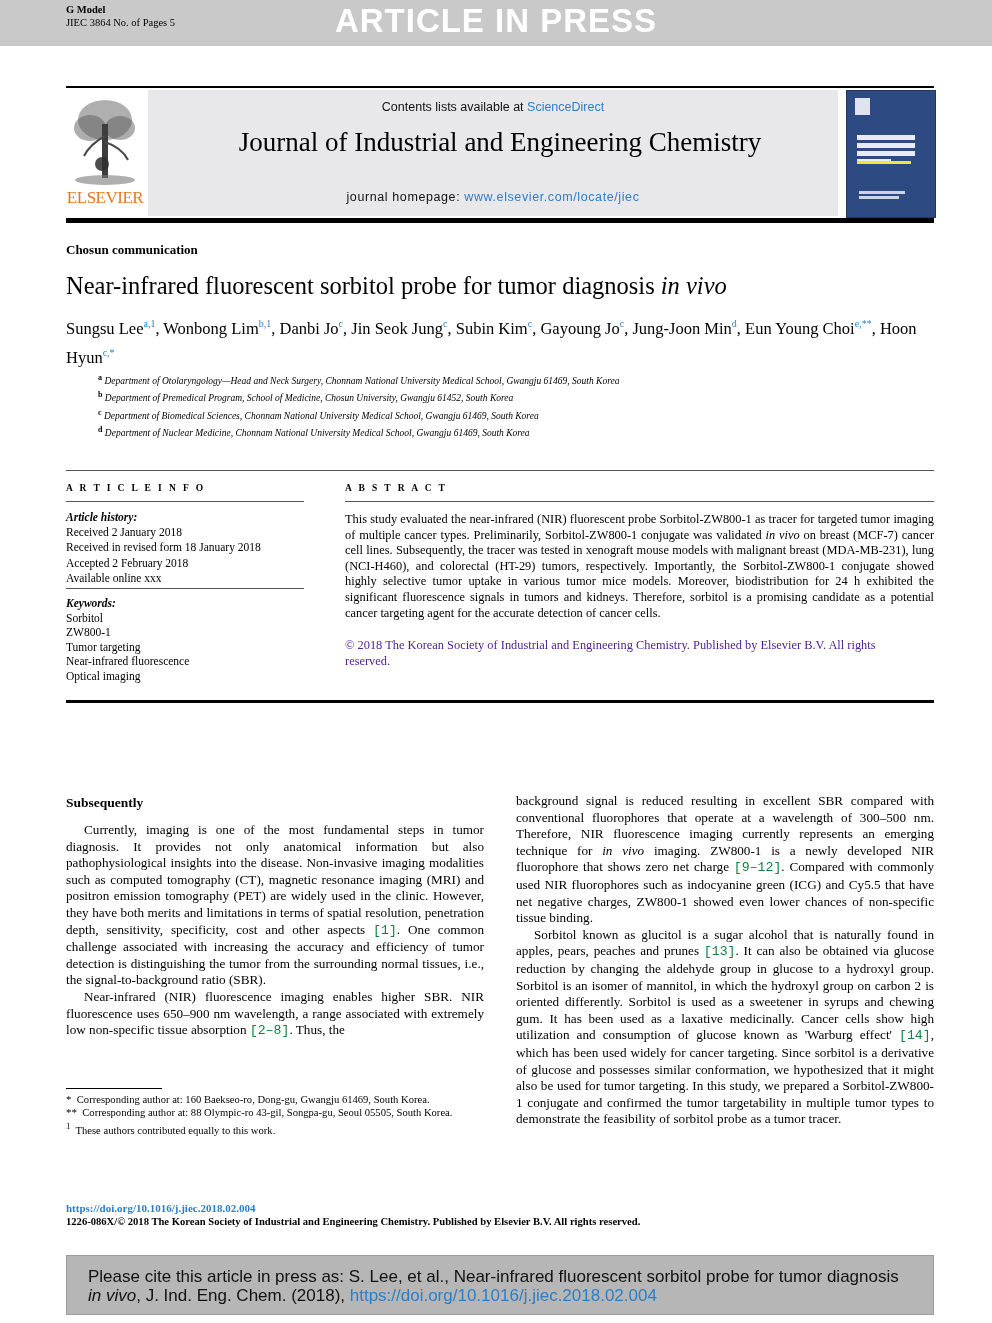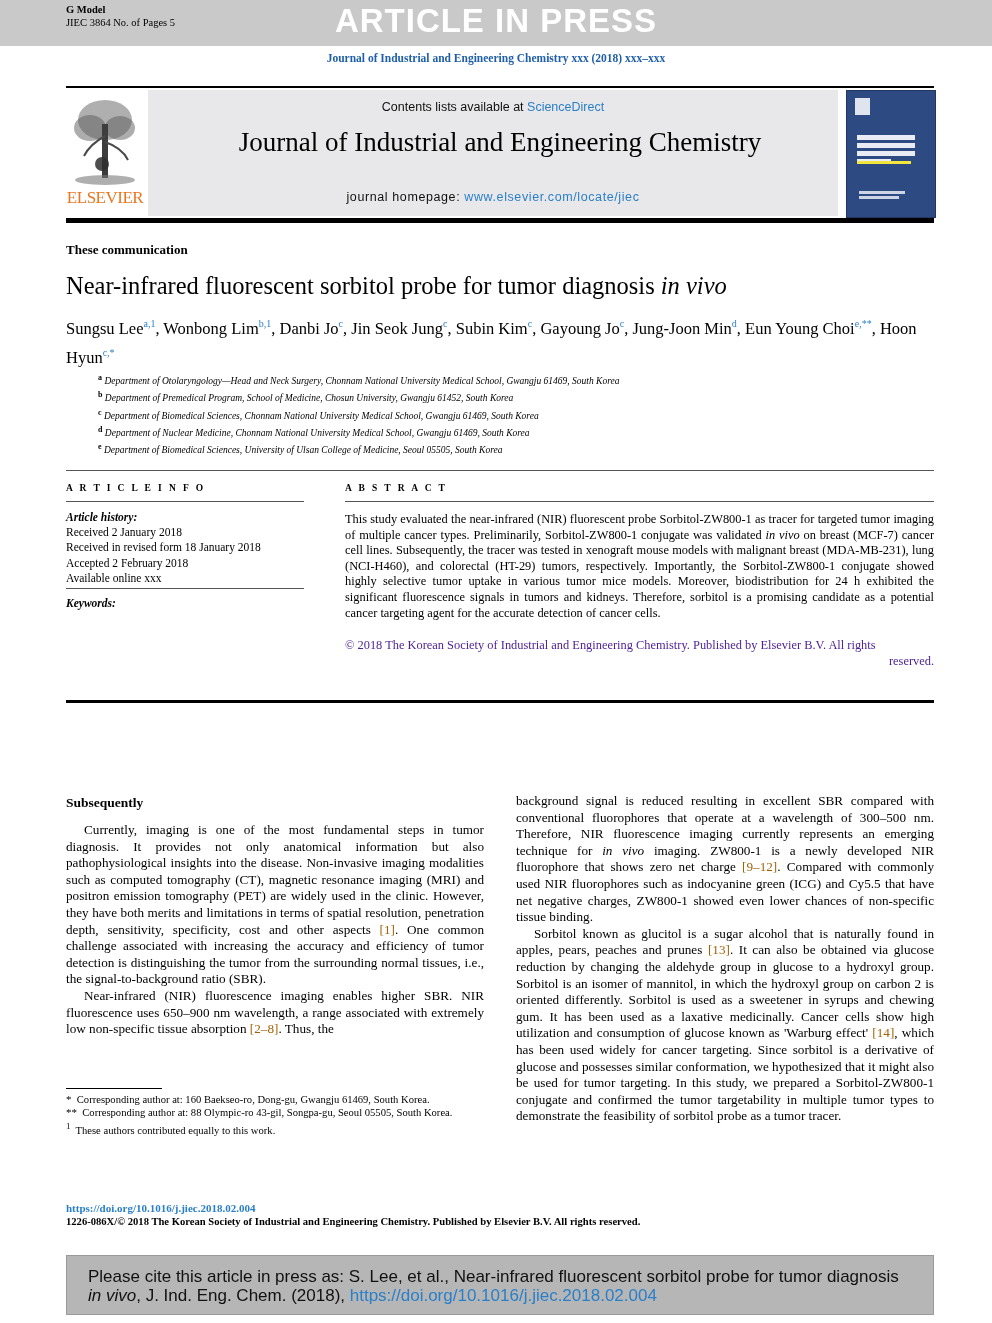--- a/index.html
+++ b/index.html
@@ -138,41 +138,41 @@
     position:absolute;left:345px;top:512px;width:589px;
     font-family:"Liberation Serif", serif;font-size:12.4px;line-height:15.6px;
     text-align:justify;color:#000;
   }
   .abstract i{font-style:italic;}
   .copyline{
     position:absolute;left:345px;top:638px;width:589px;
     font-family:"Liberation Serif", serif;font-size:12.4px;line-height:15.6px;
     text-align:justify;color:#4c1d95;
   }
-  .copyline .r{display:block;text-align:right;}
+  .copyline .r{display:block;}
   .sec-rule-bot{position:absolute;left:66px;top:700px;width:868px;height:3px;background:#000;}
 
   
   .h2-intro{
     position:absolute;left:66px;top:795px;
     font-family:"Liberation Serif", serif;font-weight:bold;font-size:13.5px;
   }
   .colL{
     position:absolute;left:66px;top:822px;width:418px;
     font-family:"Liberation Serif", serif;font-size:13.2px;line-height:16.6px;
     text-align:justify;color:#000;
   }
   .colR{
     position:absolute;left:516px;top:793px;width:418px;
     font-family:"Liberation Serif", serif;font-size:13.2px;line-height:16.6px;
     text-align:justify;color:#000;
   }
   .colL p,.colR p{margin:0;text-indent:18px;}
   .colL p.first,.colR p.first{text-indent:18px;}
-  .ref{color:#a16207;}
+  .ref{color:#15803d;font-family:Liberation Mono, monospace;}
   .colR i,.colL i{font-style:italic;}
 
   
   .fn-rule{position:absolute;left:66px;top:1088px;width:96px;height:1px;background:#000;}
   .footnotes{
     position:absolute;left:66px;top:1093px;width:418px;
     font-family:"Liberation Serif", serif;font-size:10.6px;line-height:13.4px;color:#000;
   }
   .footnotes .star{font-size:11px;}
   .footnotes .em{font-style:italic;}
@@ -204,21 +204,20 @@
 
 <div class="page">
 
   <div class="press-band"></div>
   <div class="press-text">ARTICLE IN PRESS</div>
   <div class="gmodel">
     <div class="b">G Model</div>
     <div>JIEC 3864 No. of Pages 5</div>
   </div>
 
-  <div class="runhead">Journal of Industrial and Engineering Chemistry xxx (2018) xxx–xxx</div>
 
   <div class="mast-rule-top"></div>
   <div class="mast-gray"></div>
 
   <div class="els">
     <svg class="els-tree" viewBox="0 0 66 94">
       <g fill="#4a4a4a">
         <ellipse cx="33" cy="26" rx="27" ry="20" fill="#6e6e6e" opacity=".55"></ellipse>
         <ellipse cx="18" cy="34" rx="16" ry="13" fill="#5c5c5c" opacity=".5"></ellipse>
         <ellipse cx="48" cy="34" rx="15" ry="12" fill="#5c5c5c" opacity=".5"></ellipse>
@@ -249,51 +248,57 @@
         <div style="width:34px"></div>
     </div>
     <div class="cover-rule"></div>
     <div class="cover-foot">
       <div style="width:46px"></div>
         <div style="width:40px"></div>
     </div>
   </div>
   <div class="mast-rule-bottom"></div>
 
-  <div class="short-comm">These communication</div>
+  <div class="short-comm">Chosun communication</div>
   <div class="art-title">
     <span>Near-infrared fluorescent sorbitol probe for tumor diagnosis </span><i>in vivo</i>
   </div>
   <div class="authors">Sungsu Lee<sup>a,1</sup>, Wonbong Lim<sup>b,1</sup>, Danbi Jo<sup>c</sup>, Jin Seok Jung<sup>c</sup>, Subin Kim<sup>c</sup>, Gayoung Jo<sup>c</sup>, Jung-Joon Min<sup>d</sup>, Eun Young Choi<sup>e,**</sup>, Hoon Hyun<sup>c,*</sup></div>
   <div class="affils">
       <div><sup>a</sup> Department of Otolaryngology—Head and Neck Surgery, Chonnam National University Medical School, Gwangju 61469, South Korea</div>
       <div><sup>b</sup> Department of Premedical Program, School of Medicine, Chosun University, Gwangju 61452, South Korea</div>
       <div><sup>c</sup> Department of Biomedical Sciences, Chonnam National University Medical School, Gwangju 61469, South Korea</div>
       <div><sup>d</sup> Department of Nuclear Medicine, Chonnam National University Medical School, Gwangju 61469, South Korea</div>
-      <div><sup>e</sup> Department of Biomedical Sciences, University of Ulsan College of Medicine, Seoul 05505, South Korea</div>
     </div>
 
   <div class="sec-rule-top"></div>
   <div class="lbl-info">A R T I C L E   I N F O</div>
   <div class="lbl-abs">A B S T R A C T</div>
   <div class="rule-info"></div>
   <div class="rule-abs"></div>
 
   <div class="history">
     <div class="h">Article history:</div>
     <div>
         <div>Received 2 January 2018</div>
         <div>Received in revised form 18 January 2018</div>
         <div>Accepted 2 February 2018</div>
         <div>Available online xxx</div>
       </div>
   </div>
   <div class="rule-kw"></div>
   <div class="keywords">
     <div class="h">Keywords:</div>
+    <div>
+        <div>Sorbitol</div>
+        <div>ZW800-1</div>
+        <div>Tumor targeting</div>
+        <div>Near-infrared fluorescence</div>
+        <div>Optical imaging</div>
+      </div>
   </div>
 
   <div class="abstract">This study evaluated the near-infrared (NIR) fluorescent probe Sorbitol-ZW800-1 as tracer for targeted tumor imaging of multiple cancer types. Preliminarily, Sorbitol-ZW800-1 conjugate was validated <i>in vivo</i> on breast (MCF-7) cancer cell lines. Subsequently, the tracer was tested in xenograft mouse models with malignant breast (MDA-MB-231), lung (NCI-H460), and colorectal (HT-29) tumors, respectively. Importantly, the Sorbitol-ZW800-1 conjugate showed highly selective tumor uptake in various tumor mice models. Moreover, biodistribution for 24 h exhibited the significant fluorescence signals in tumors and kidneys. Therefore, sorbitol is a promising candidate as a potential cancer targeting agent for the accurate detection of cancer cells.</div>
   <div class="copyline">© 2018 The Korean Society of Industrial and Engineering Chemistry. Published by Elsevier B.V. All rights<span class="r">reserved.</span></div>
   <div class="sec-rule-bot"></div>
 
   <div class="h2-intro">Subsequently</div>
   <div class="colL">
       <p class="first">Currently, imaging is one of the most fundamental steps in tumor diagnosis. It provides not only anatomical information but also pathophysiological insights into the disease. Non-invasive imaging modalities such as computed tomography (CT), magnetic resonance imaging (MRI) and positron emission tomography (PET) are widely used in the clinic. However, they have both merits and limitations in terms of spatial resolution, penetration depth, sensitivity, specificity, cost and other aspects <span class="ref">[1]</span>. One common challenge associated with increasing the accuracy and efficiency of tumor detection is distinguishing the tumor from the surrounding normal tissues, i.e., the signal-to-background ratio (SBR).</p>
       <p>Near-infrared (NIR) fluorescence imaging enables higher SBR. NIR fluorescence uses 650–900 nm wavelength, a range associated with extremely low non-specific tissue absorption <span class="ref">[2–8]</span>. Thus, the</p>

